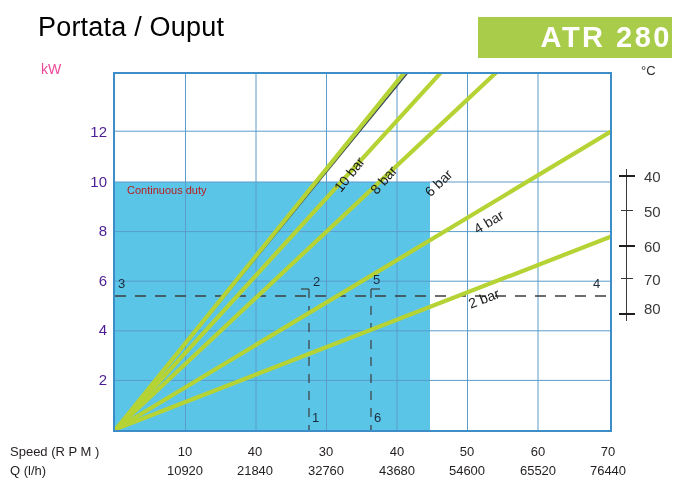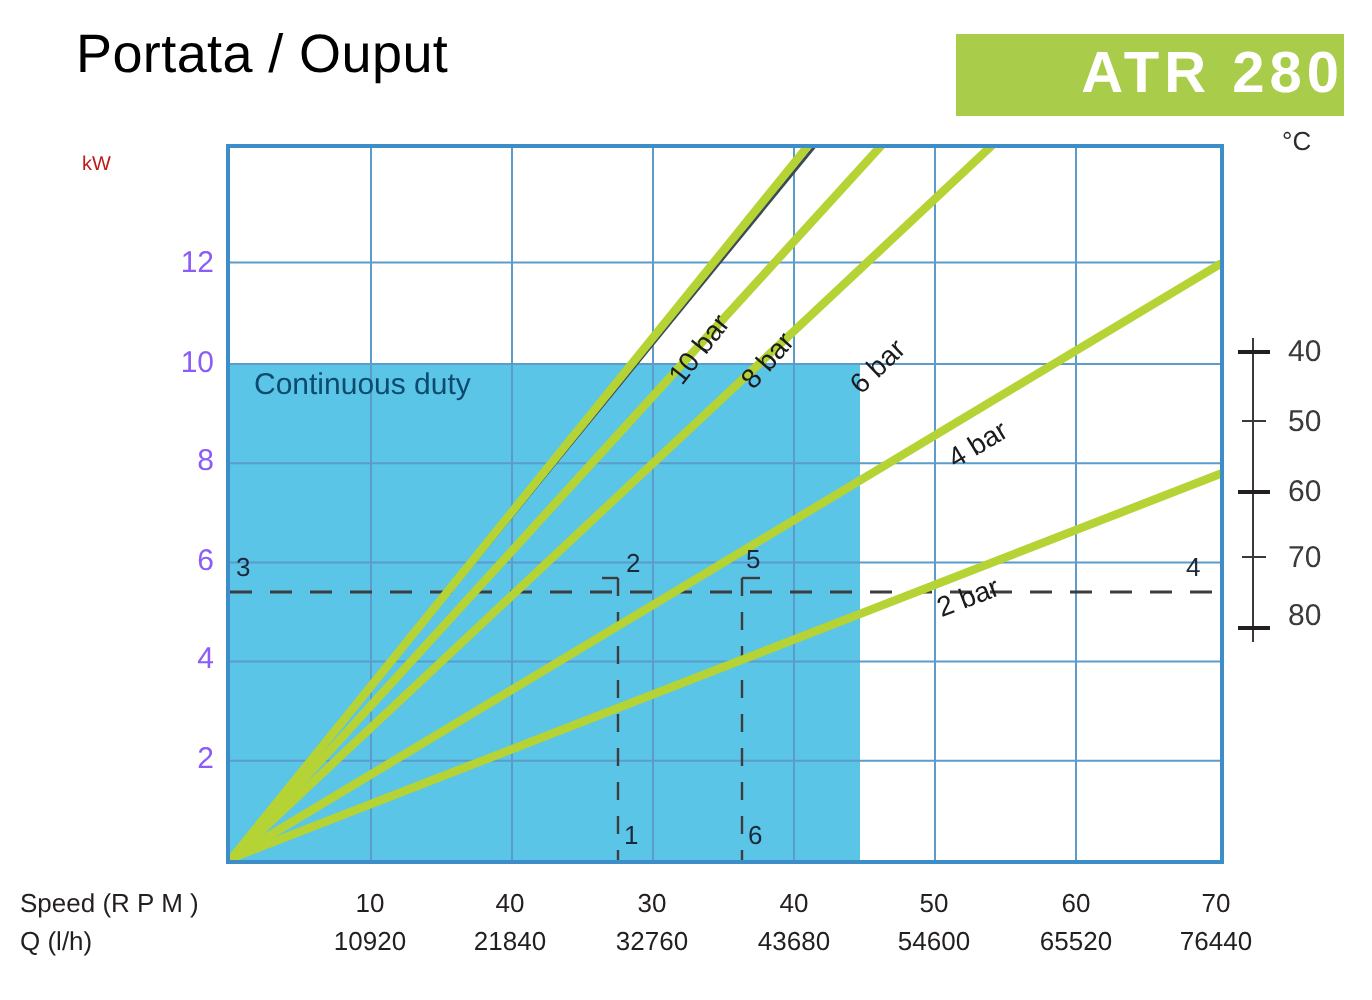--- a/index.html
+++ b/index.html
@@ -24,58 +24,58 @@
     width:194px;height:41px;
     background:#a9cc4a;
     display:flex;align-items:center;justify-content:flex-end;
   }
   .badge span{
     color:#ffffff;font-size:29px;font-weight:bold;letter-spacing:2.5px;
     line-height:1;
   }
 
   
-  .unit-kw{position:absolute;left:41px;top:77px;font-size:10px;color:#b91c1c;}
+  .unit-kw{position:absolute;left:41px;top:61px;font-size:14px;color:#ec4899;}
   .unit-c{position:absolute;left:641px;top:63px;font-size:13px;color:#2e2b29;}
 
   
   .plot{
     position:absolute;left:113px;top:72px;
     width:499px;height:360px;
     background:#ffffff;
     border:2px solid #3c8dc8;
     box-sizing:border-box;
   }
   .plot-inner{position:absolute;inset:0;overflow:hidden;}
 
   
   .ytick{
     position:absolute;right:0;width:40px;text-align:right;
-    font-size:15px;color:#8b5cf6;
+    font-size:15px;color:#4c1d95;
   }
   .ylabels{position:absolute;left:55px;top:72px;width:52px;height:360px;}
 
   
   .cscale{position:absolute;left:626px;top:165px;width:60px;height:160px;}
   .cscale .bar{position:absolute;left:0;top:4px;width:1px;height:152px;background:#3a3a3a;}
   .cscale .tk{position:absolute;left:-5px;width:12px;height:1px;background:#3a3a3a;}
   .cscale .tk.major{height:2px;left:-7px;width:16px;background:#231f20;}
   .cscale .lbl{position:absolute;left:18px;font-size:15px;color:#3a3a3a;transform:translateY(-50%);}
 
   
   .xtable{position:absolute;left:10px;top:444px;width:666px;height:42px;font-size:13px;color:#231f20;}
   .xtable .rowlabel{position:absolute;left:0;font-weight:400;white-space:nowrap;}
   .xtable .cell{position:absolute;text-align:center;transform:translateX(-50%);white-space:nowrap;}
   .row1{top:0;text-align:center;}
   .row2{top:19px;}
 
   
   .cont-duty{
     position:absolute;left:12px;top:110px;
-    font-size:15px;color:#0c4a6e;white-space:nowrap;
+    font-size:11px;color:#b91c1c;white-space:nowrap;
   }
   .bar-label{
     position:absolute;font-size:14px;color:#1b1b1b;white-space:nowrap;
     transform-origin:0 50%;font-weight:400;
   }
   .pt-marker{
     position:absolute;font-size:13px;color:#1b2a3a;white-space:nowrap;
   }
 </style>
 </head>

